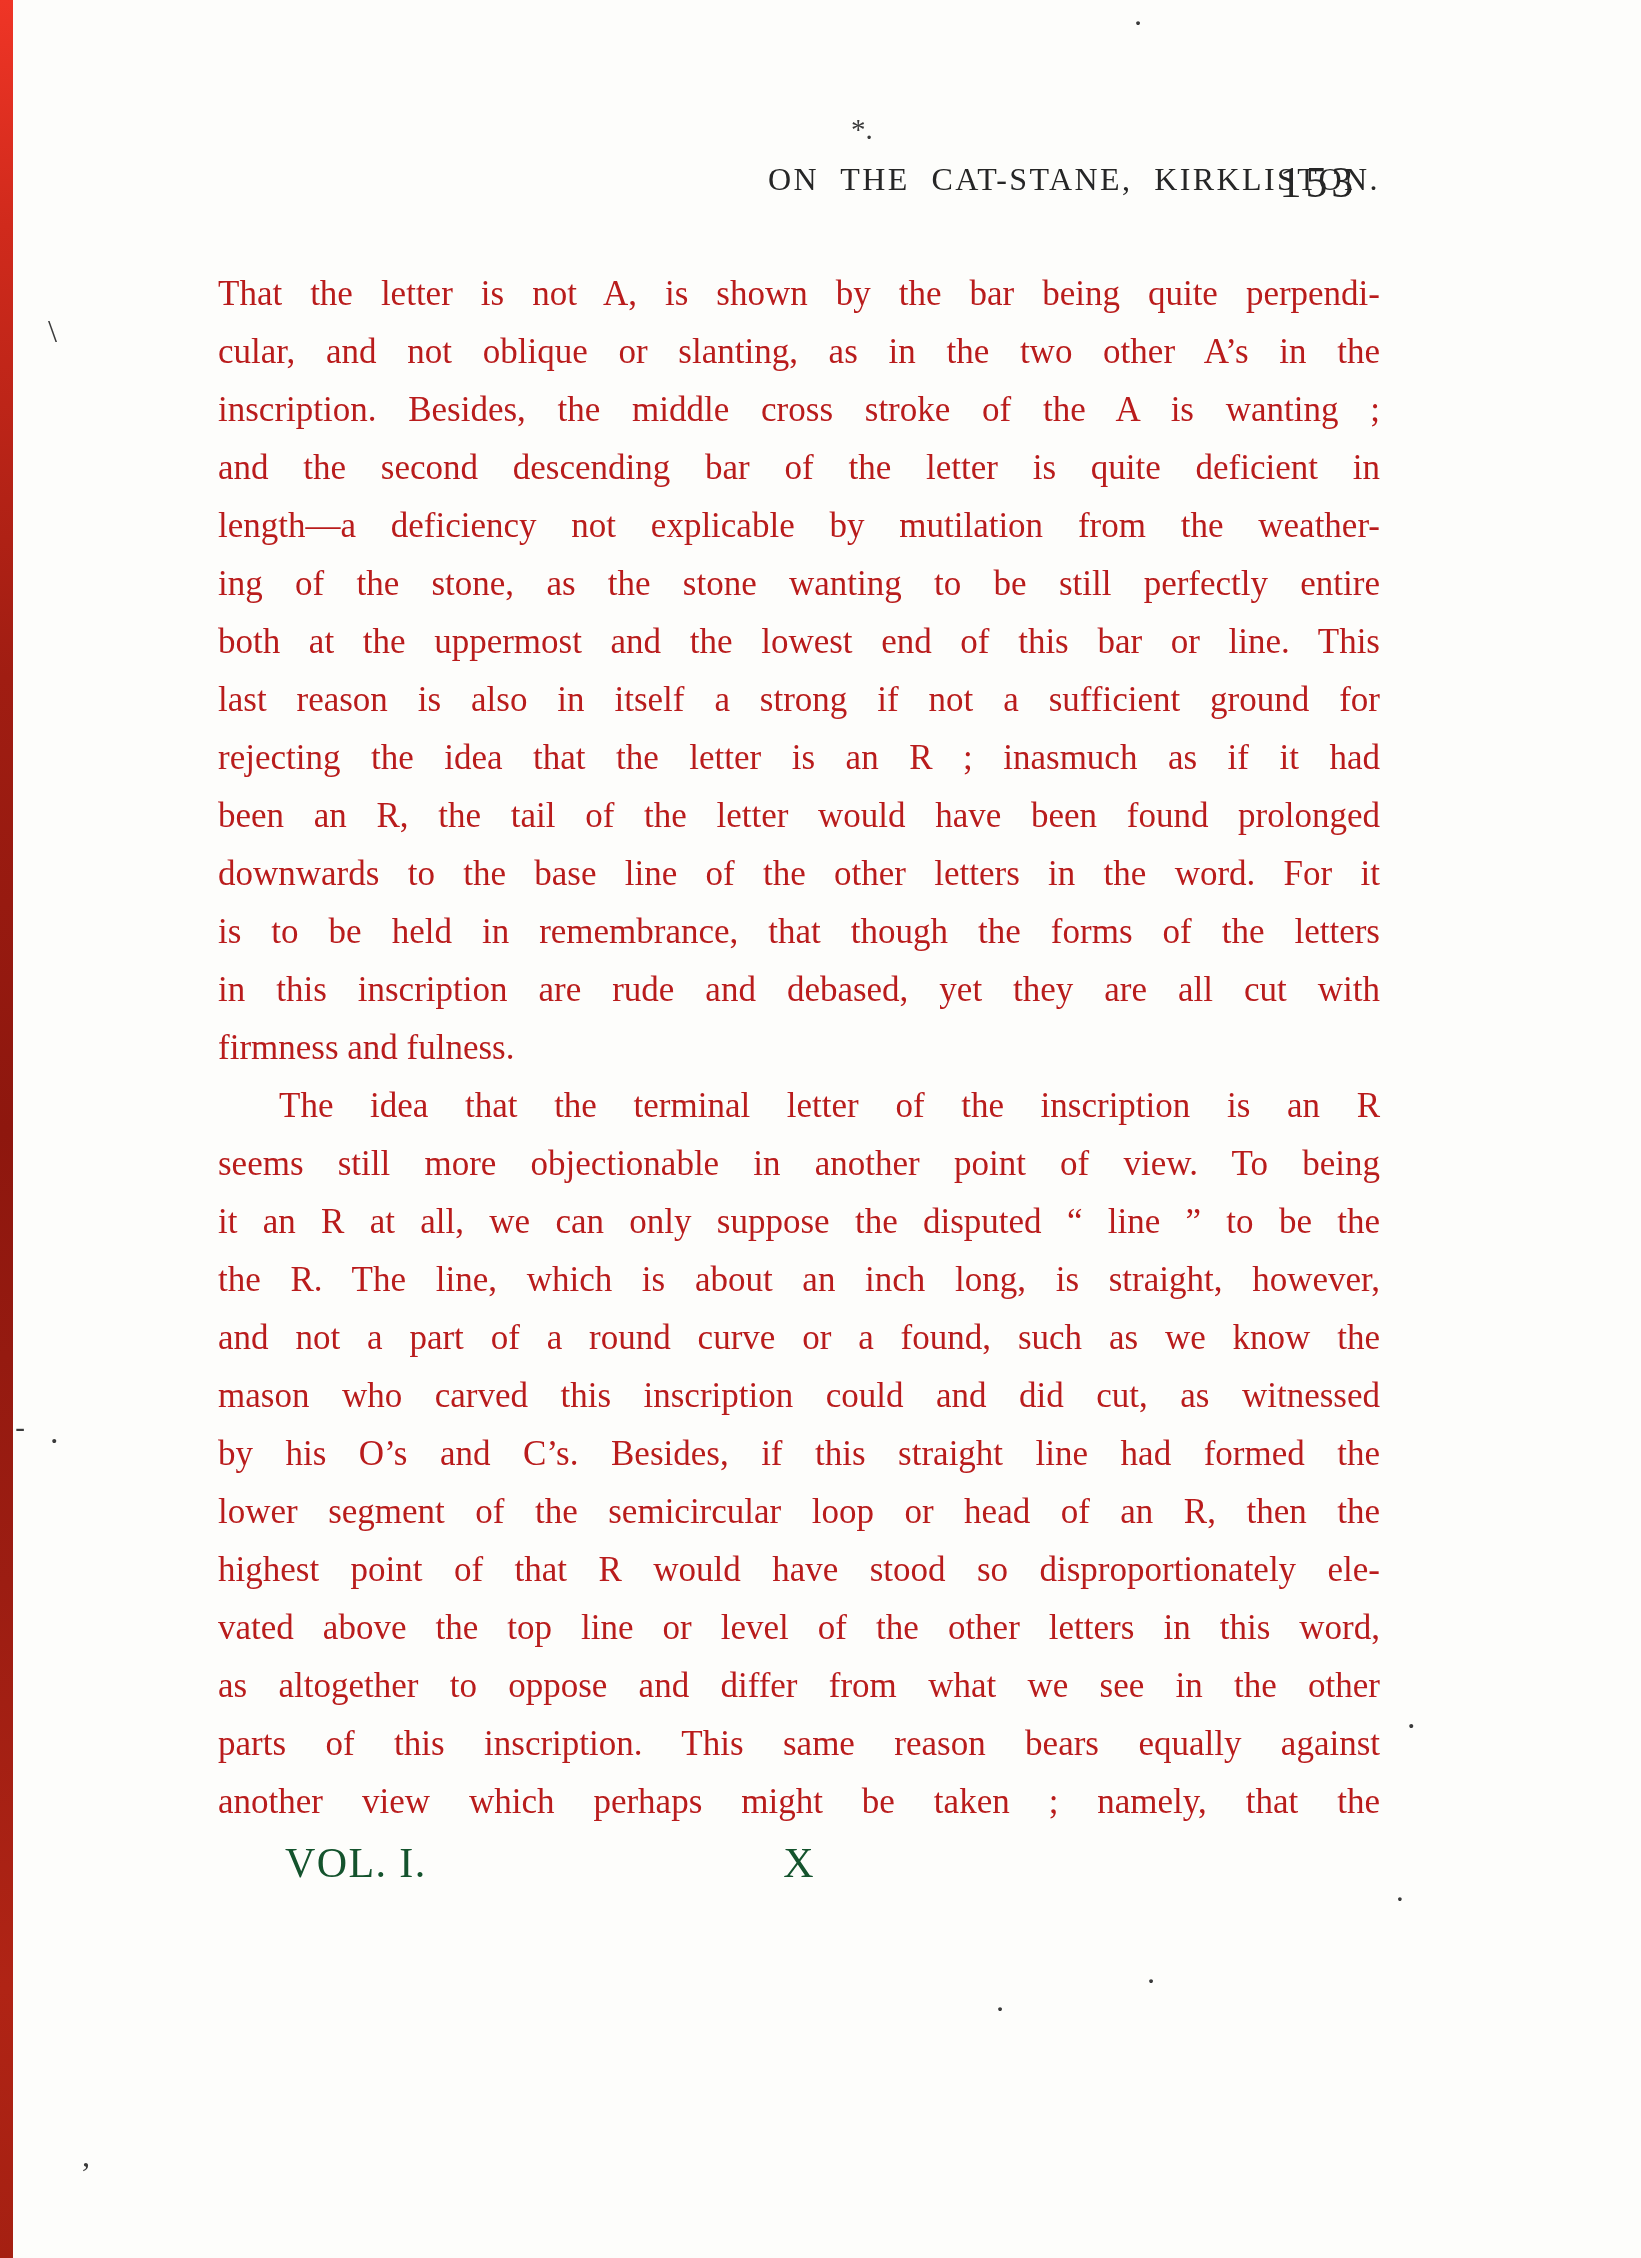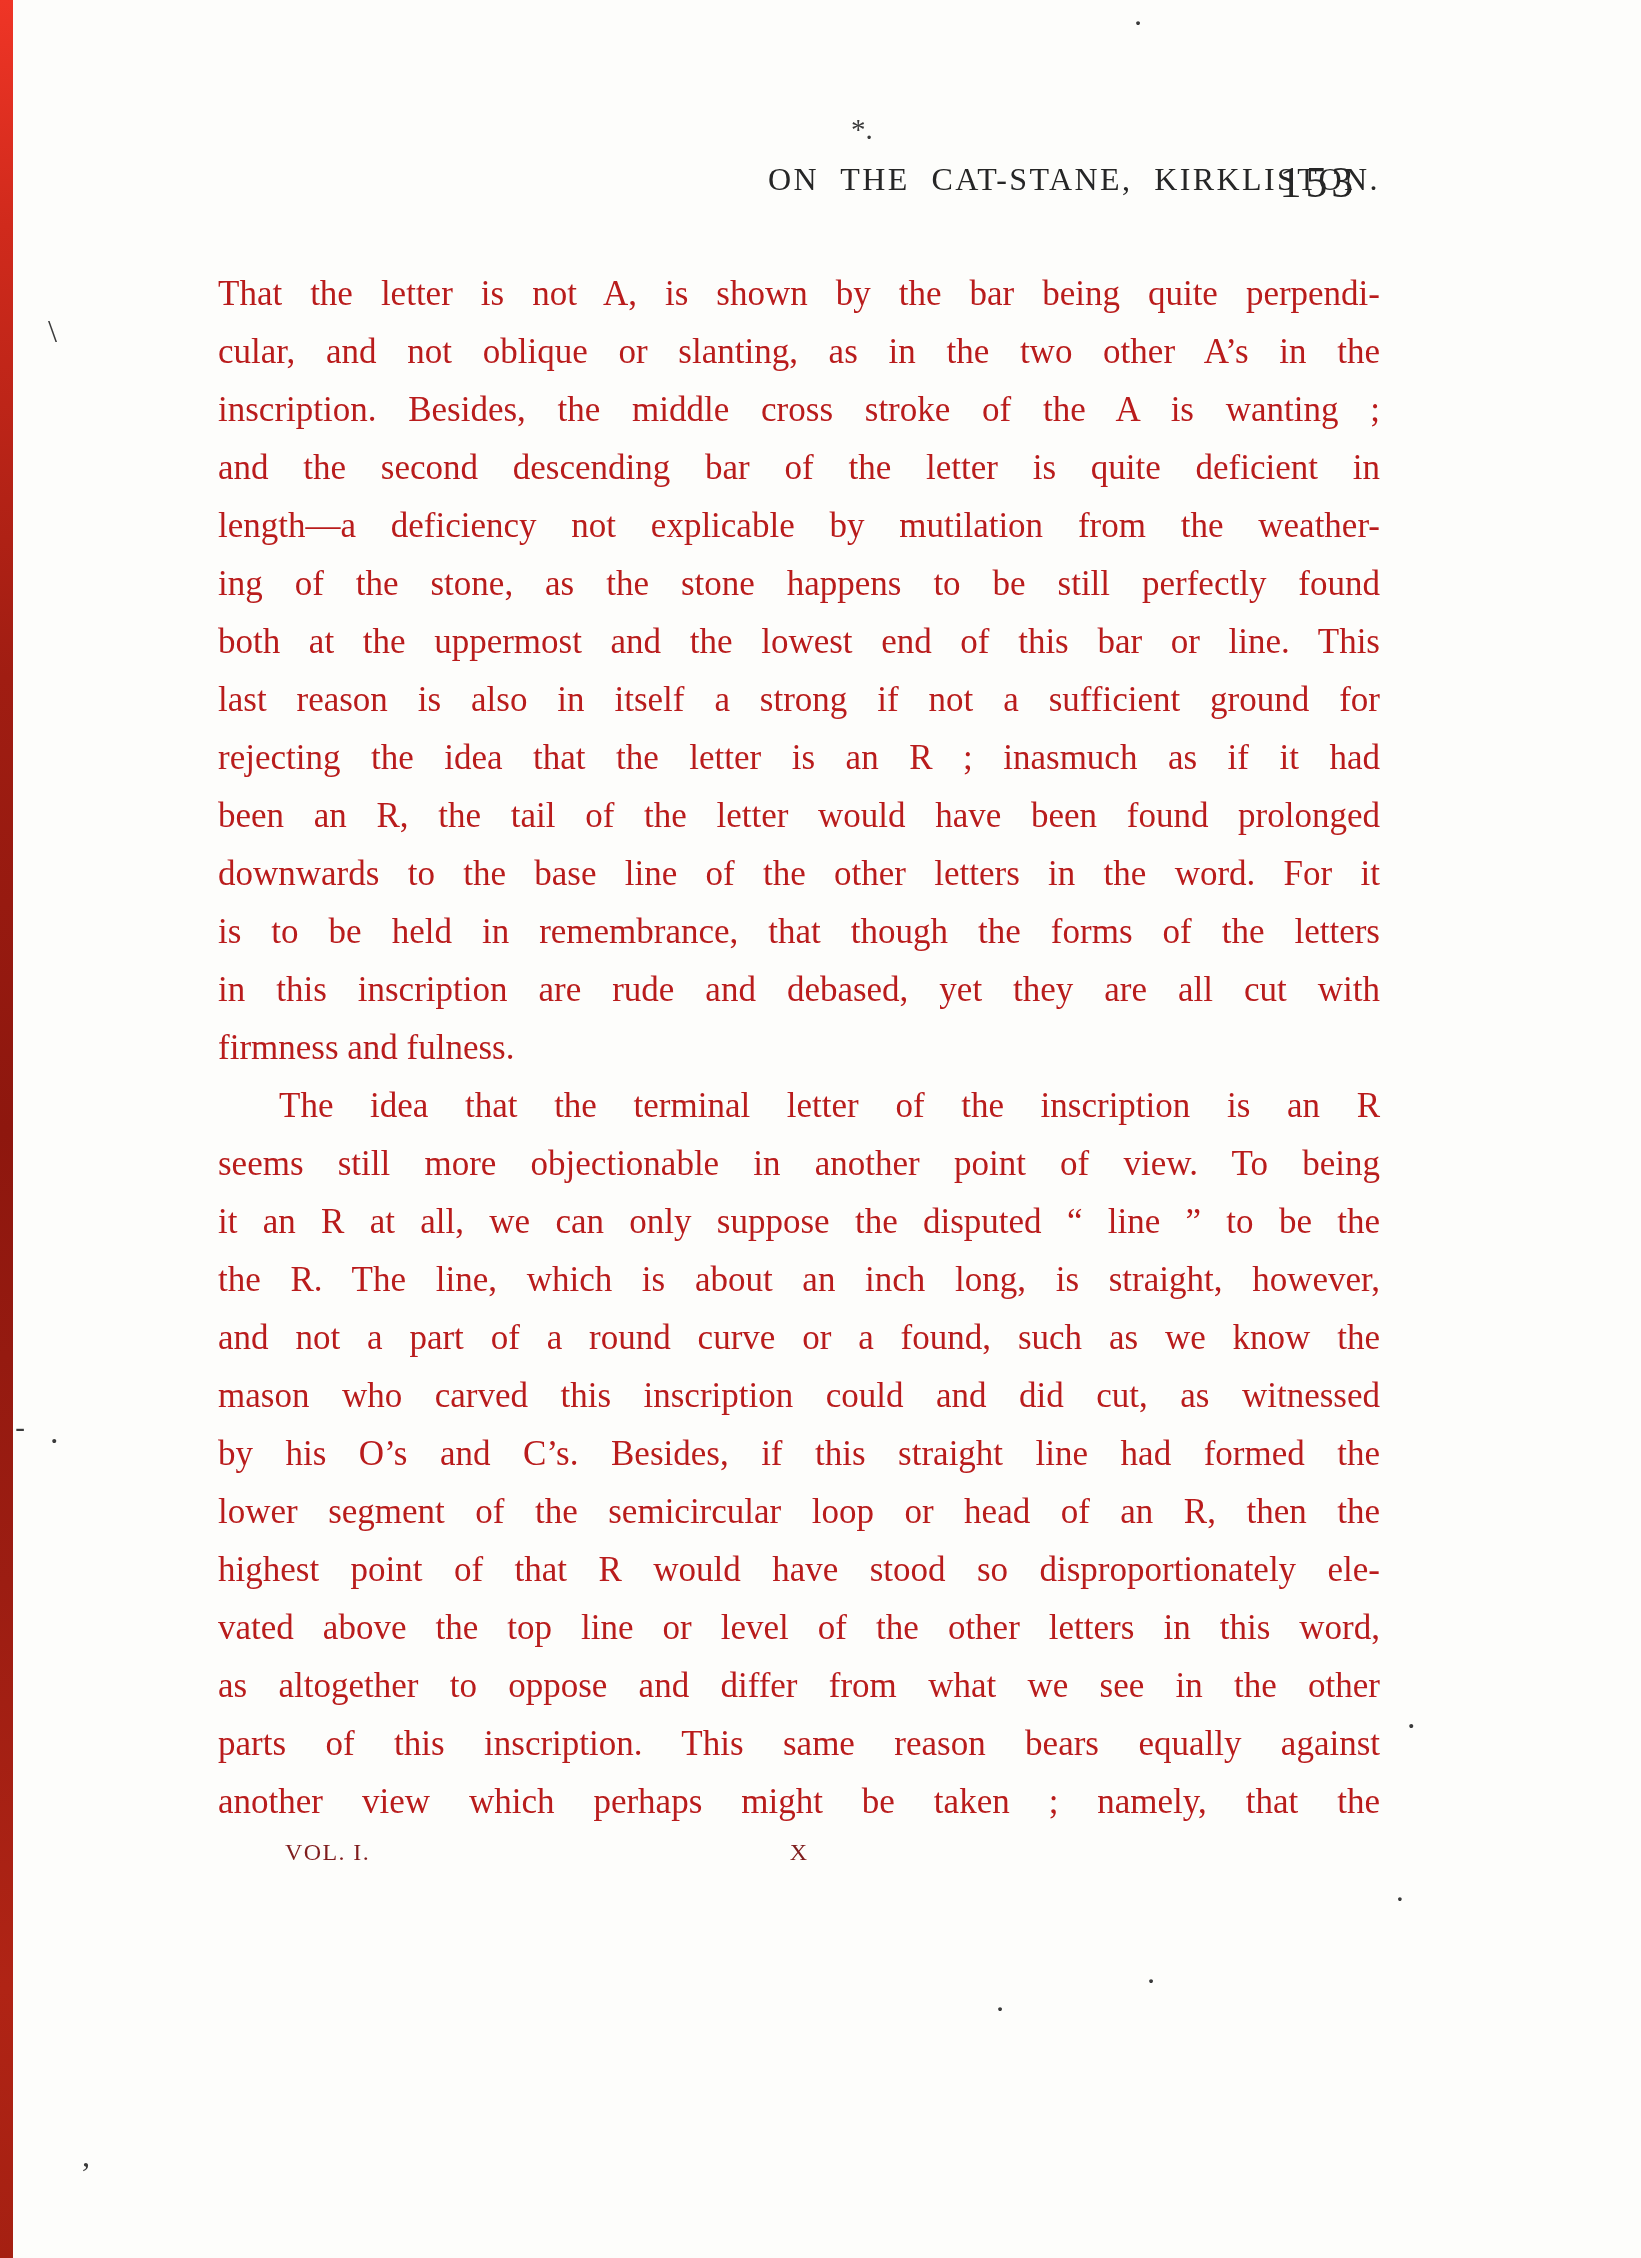--- a/index.html
+++ b/index.html
@@ -62,22 +62,22 @@
   .line.indent {
     padding-left: 61px;
   }
   .line.para-end {
     text-align-last: left;
   }
   .footer {
     position: relative;
     height: 44px;
     margin-top: 7.6px;
-    font-size: 24px;
-    color: #7f1d1d;
+    font-size: 42px;
+    color: #14532d;
   }
   .vol {
     position: absolute;
     left: 67px;
     letter-spacing: 1.4px;
   }
   .sig {
     position: absolute;
     left: 0;
     right: 0;
@@ -108,21 +108,21 @@
       <span class="pagenum">153</span>
     </div>
 
     <div class="body-text" id="body-text">
         <div class="paragraph">
           <div class="line">That the letter is not A, is shown by the bar being quite perpendi-</div>
           <div class="line">cular, and not oblique or slanting, as in the two other A’s in the</div>
           <div class="line">inscription. Besides, the middle cross stroke of the A is wanting ;</div>
           <div class="line">and the second descending bar of the letter is quite deficient in</div>
           <div class="line">length—a deficiency not explicable by mutilation from the weather-</div>
-          <div class="line">ing of the stone, as the stone happens to be still perfectly found</div>
+          <div class="line">ing of the stone, as the stone wanting to be still perfectly entire</div>
           <div class="line">both at the uppermost and the lowest end of this bar or line. This</div>
           <div class="line">last reason is also in itself a strong if not a sufficient ground for</div>
           <div class="line">rejecting the idea that the letter is an R ; inasmuch as if it had</div>
           <div class="line">been an R, the tail of the letter would have been found prolonged</div>
           <div class="line">downwards to the base line of the other letters in the word. For it</div>
           <div class="line">is to be held in remembrance, that though the forms of the letters</div>
           <div class="line">in this inscription are rude and debased, yet they are all cut with</div>
           <div class="line para-end">firmness and fulness.</div>
         </div>
         <div class="paragraph">

